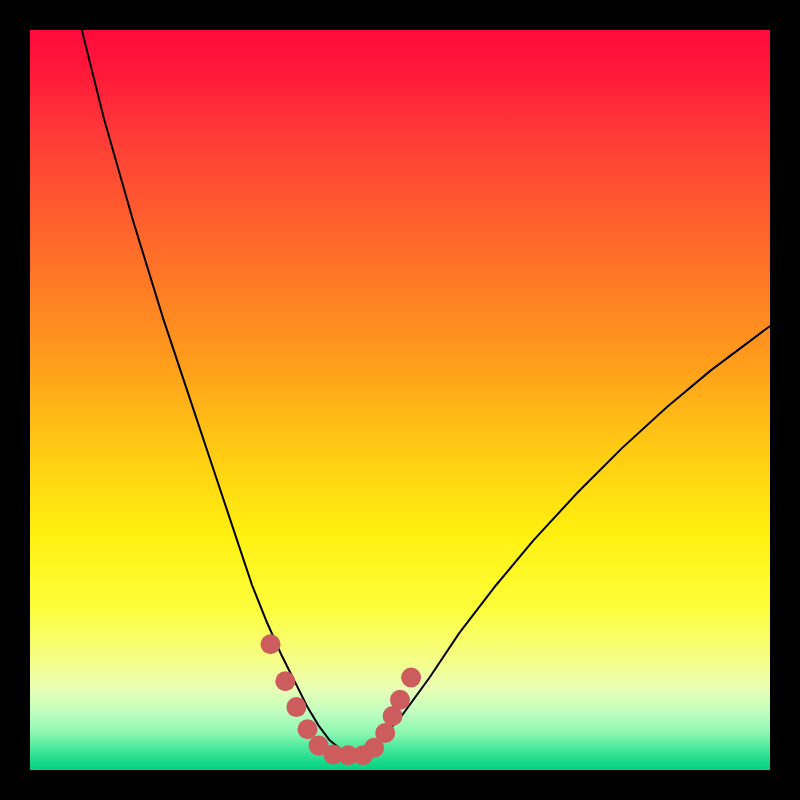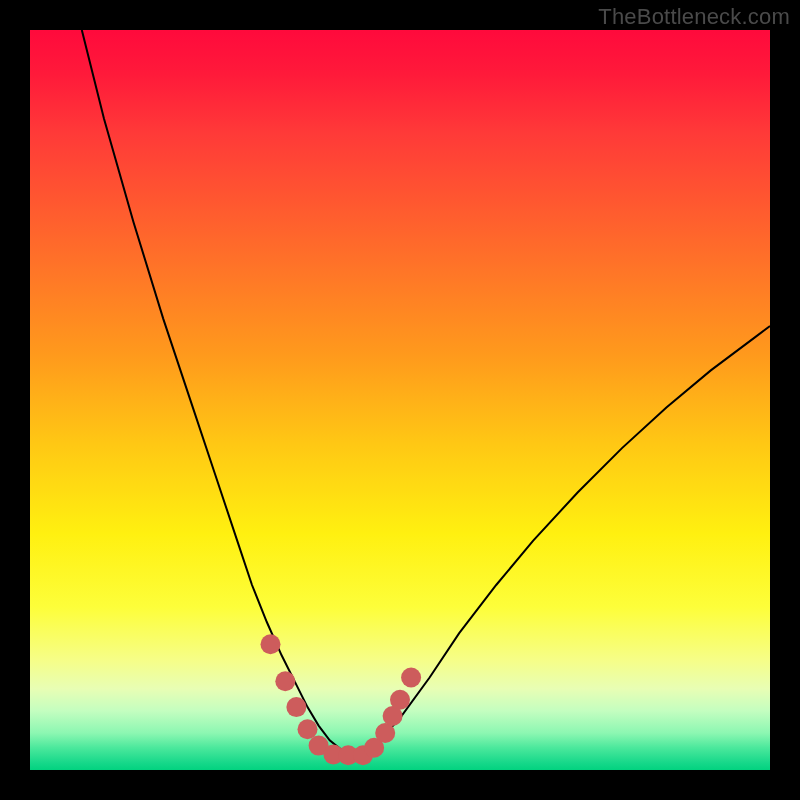--- a/index.html
+++ b/index.html
@@ -68,21 +68,20 @@
     stroke-width: 2;
   }
   .dot {
     fill: #cd5c5c;
   }
 </style>
 </head>
 <body>
 
 <div class="frame">
-  <div class="watermark">TheBottleneck.com</div>
   <div class="plot">
     <svg class="overlay" viewBox="0 0 740 740">
       <path id="curve-path" class="curve" d="M51.8 0.0 L74.0 88.8 L103.6 192.4 L133.2 288.6 L162.8 377.4 L185.0 444.0 L207.2 510.6 L222.0 555.0 L236.8 592.0 L251.6 625.3 L266.4 654.9 L277.5 677.1 L288.6 695.6 L299.7 710.4 L310.8 719.3 L321.9 723.7 L333.0 721.5 L347.8 711.9 L370.0 688.2 L399.6 647.5 L429.2 603.1 L466.2 555.0 L503.2 510.6 L547.6 462.5 L592.0 418.1 L636.4 377.4 L680.8 340.4 L725.2 307.1 L740.0 296.0"></path>
       <g id="dots-group">
           <circle cx="240.5" cy="614.2" r="10" class="dot"></circle>
           <circle cx="255.3" cy="651.2" r="10" class="dot"></circle>
           <circle cx="266.4" cy="677.1" r="10" class="dot"></circle>
           <circle cx="277.5" cy="699.3" r="10" class="dot"></circle>
           <circle cx="288.6" cy="715.6" r="10" class="dot"></circle>
           <circle cx="303.4" cy="724.5" r="10" class="dot"></circle>

